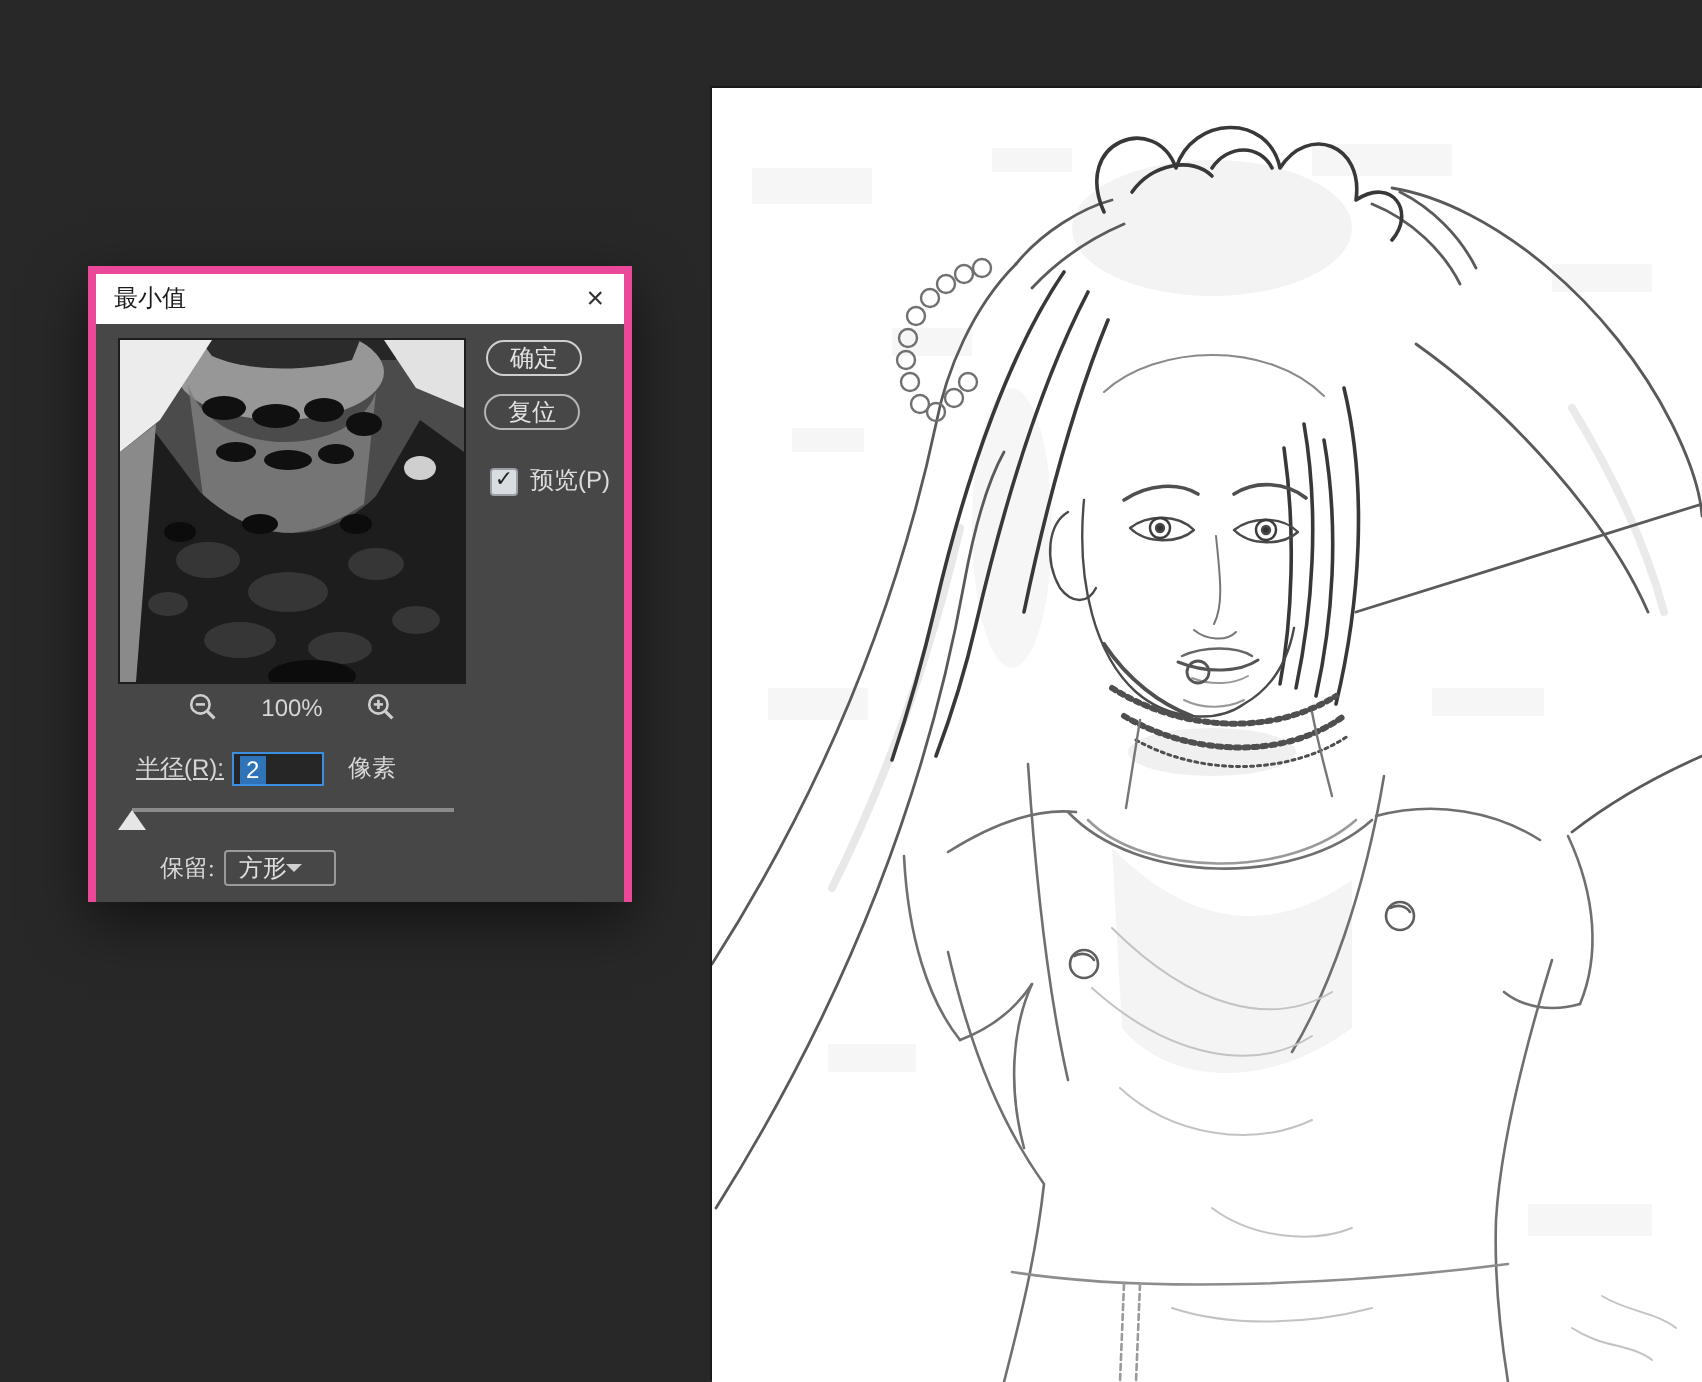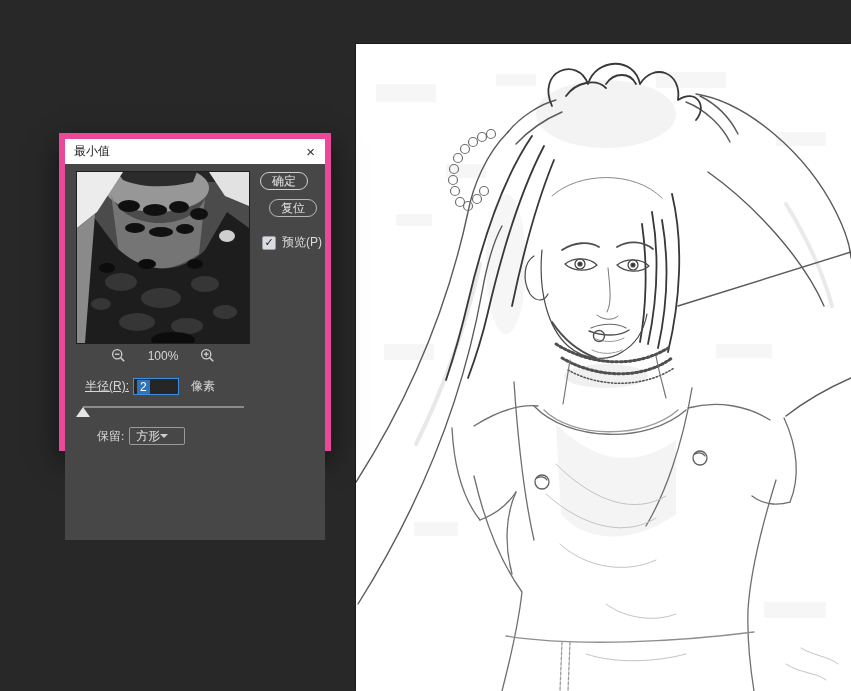--- a/index.html
+++ b/index.html
@@ -14,48 +14,47 @@
   
   #canvas{
     position:absolute;left:356px;top:44px;width:495px;height:647px;
     background:#ffffff;box-shadow:-1px -1px 0 rgba(0,0,0,.35);
   }
   #canvas svg{display:block;}
 
   
   #dialog{
     position:absolute;left:44px;top:133px;width:272px;height:318px;
-    box-sizing:border-box;border:6px solid #ec4899;
+    box-sizing:border-box;border:4px solid #ec4899;
     box-shadow:0 10px 26px rgba(0,0,0,.55);
     background:#701a75;
-    margin-left:15px;
   }
   #titlebar{
     height:25px;background:#ffffff;display:flex;align-items:center;
     justify-content:space-between;user-select:none;
   }
   #titlebar .title{font-size:12px;color:#1b1b1b;padding-left:9px;}
   #titlebar .close{
     font-size:15px;color:#333;padding:0 10px;cursor:pointer;line-height:25px;
   }
-  #dlg-body{position:relative;height:376px;background:#474747;font-size:12px;color:#dcdcdc;}
+  #dlg-body{position:relative;height:289px;background:#474747;font-size:12px;color:#dcdcdc;}
 
   #preview-box{
     position:absolute;left:11px;top:7px;width:174px;height:173px;
     border:1px solid #1e1e1e;box-sizing:border-box;background:#4a4a4a;overflow:hidden;
   }
 
   .pill-btn{
     position:absolute;width:48px;height:18px;box-sizing:border-box;
     border:1px solid #b5b5b5;border-radius:10px;background:transparent;
     color:#e3e3e3;font-size:12px;line-height:16px;text-align:center;cursor:pointer;
     padding:0;font-family:inherit;
   }
   #ok-btn{left:195px;top:8px;border-color:#cfcfcf;}
-  #reset-btn{left:204px;top:35px;}
+  #reset-btn{left:194px;top:35px;}
 
   #preview-check-row{position:absolute;left:197px;top:70px;display:flex;align-items:center;gap:6px;}
   .checkbox{
     width:12px;height:12px;background:#d9dde2;border:1px solid #9aa0a6;border-radius:2px;
     display:flex;align-items:center;justify-content:center;cursor:pointer;
   }
   .checkbox .check{font-size:11px;line-height:11px;color:#222;font-weight:bold;}
 
   #zoom-row{position:absolute;left:0;top:184px;width:196px;display:flex;align-items:center;justify-content:center;gap:22px;}
   .zoom-btn{width:15px;height:15px;cursor:pointer;display:inline-block;}

